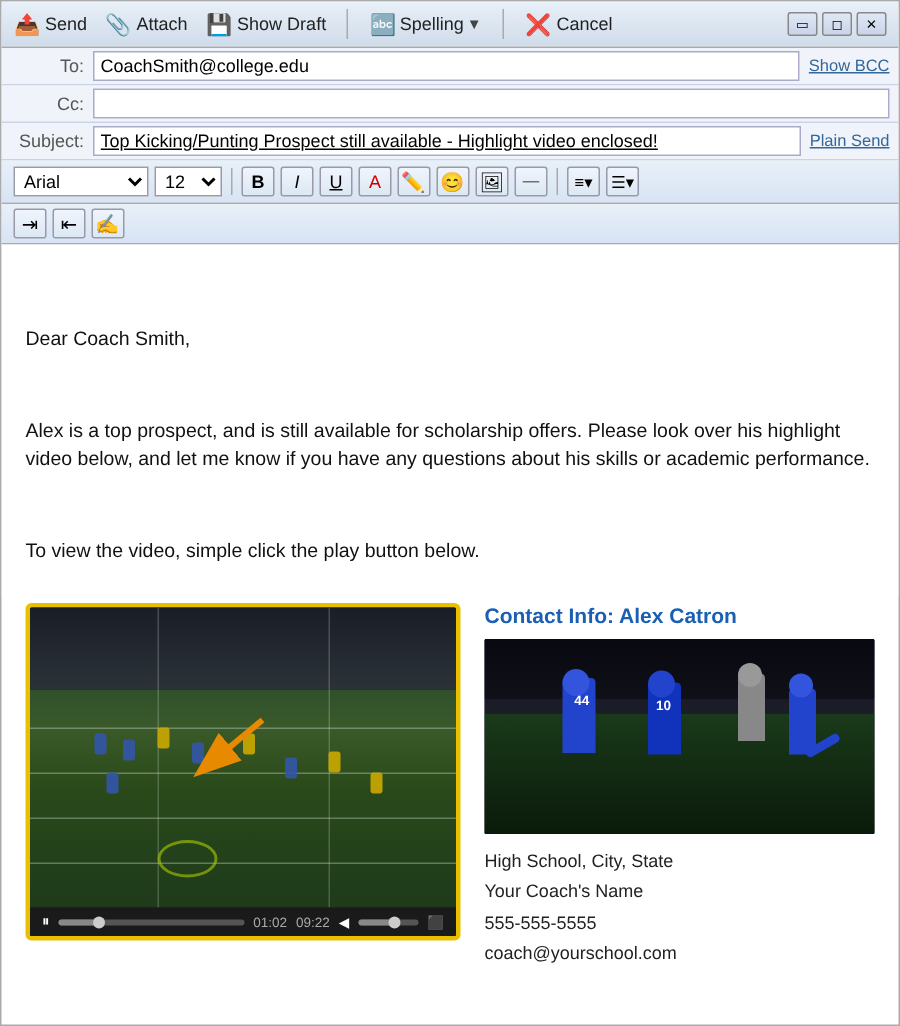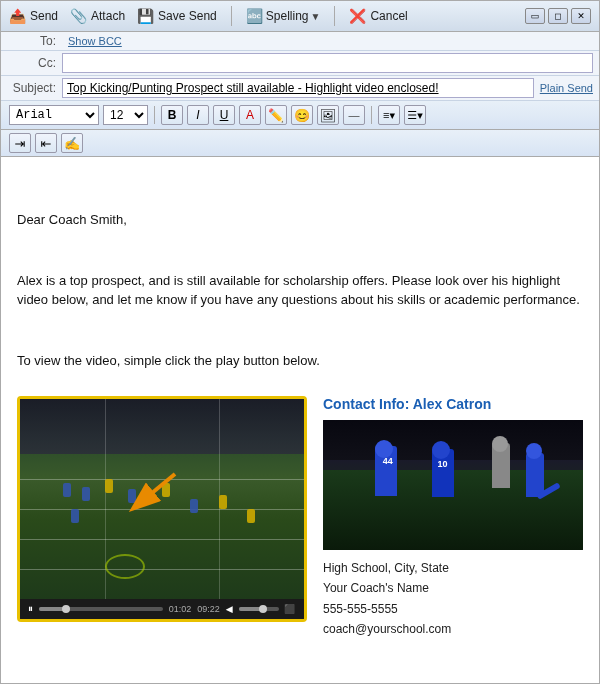--- a/index.html
+++ b/index.html
@@ -150,21 +150,21 @@
       align-items: center;
       gap: 4px;
       flex-wrap: wrap;
     }
     .font-select {
       font-size: 12px;
       border: 1px solid #99a;
       background: #fff;
       padding: 1px 2px;
       width: 90px;
-      font-family: Liberation Mono, monospace;
+      font-family: Liberation Sans, sans-serif;
     }
     .size-select {
       font-size: 12px;
       border: 1px solid #99a;
       background: #fff;
       padding: 1px 2px;
       width: 45px;
       font-family: Arial, sans-serif;
     }
     .fmt-btn {
@@ -387,21 +387,21 @@
   <div class="toolbar-btn">
     <span class="toolbar-icon">📤</span>
     <span>Send</span>
   </div>
   <div class="toolbar-btn">
     <span class="toolbar-icon">📎</span>
     <span>Attach</span>
   </div>
   <div class="toolbar-btn">
     <span class="toolbar-icon">💾</span>
-    <span>Save Send</span>
+    <span>Show Draft</span>
   </div>
   <div class="toolbar-sep"></div>
   <div class="spelling-btn toolbar-btn">
     <span class="toolbar-icon">🔤</span>
     <span>Spelling</span>
     <span class="spelling-dropdown">▼</span>
   </div>
   <div class="toolbar-sep"></div>
   <div class="toolbar-btn">
     <span class="toolbar-icon">❌</span>
@@ -409,20 +409,21 @@
   </div>
   <div class="win-icons">
     <div class="win-icon">▭</div>
     <div class="win-icon">◻</div>
     <div class="win-icon">✕</div>
   </div>
 </div>
 
 <div class="addr-row">
   <span class="addr-label">To:</span>
+  <input class="addr-input" type="text" value="CoachSmith@college.edu" style="">
   <span class="show-bcc">Show BCC</span>
 </div>
 
 <div class="addr-row">
   <span class="addr-label">Cc:</span>
   <input class="addr-input" type="text" value="" style="">
 </div>
 
 <div class="subject-row">
   <span class="subject-label">Subject:</span>

